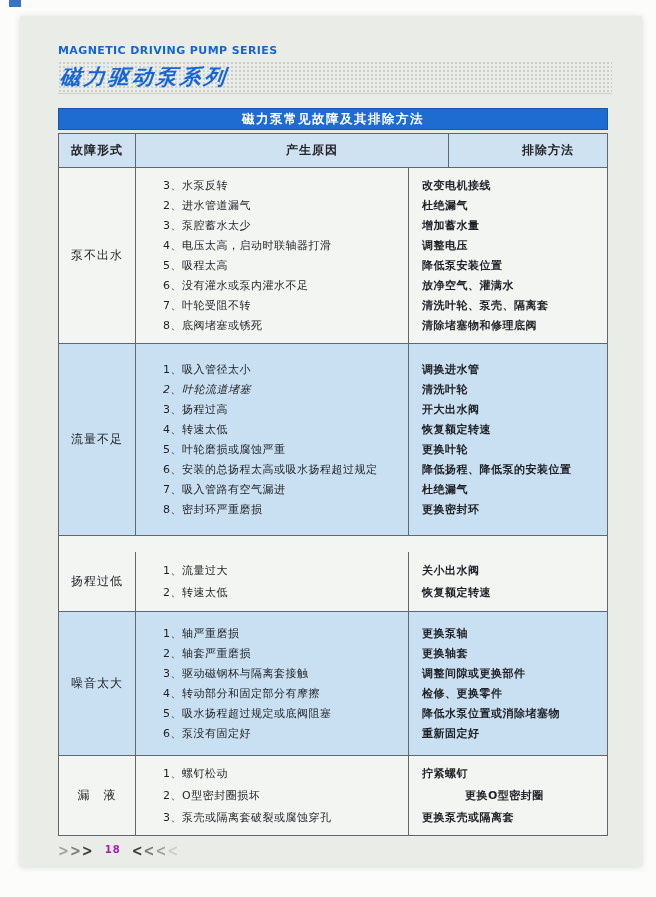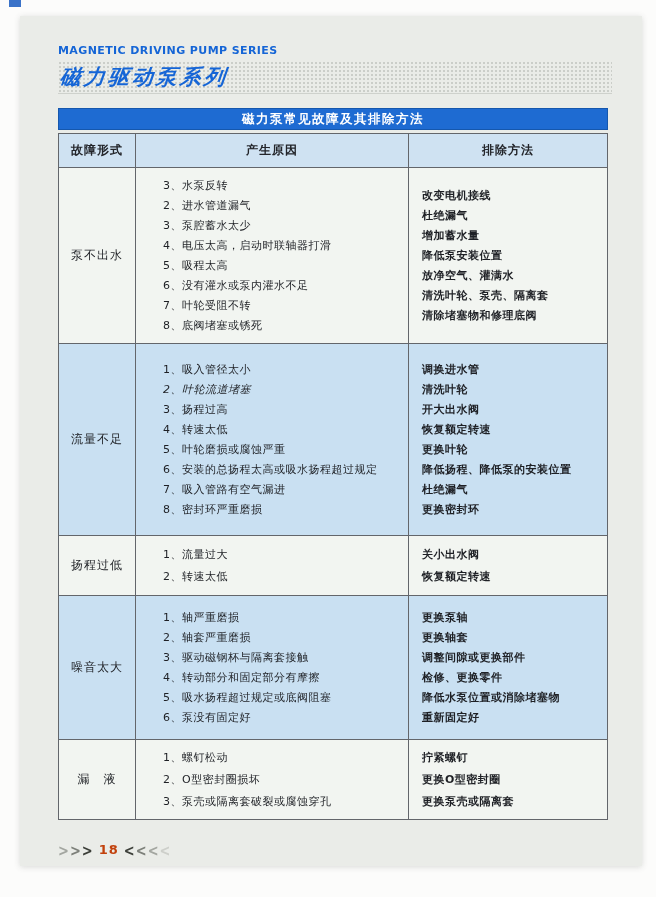--- a/index.html
+++ b/index.html
@@ -49,20 +49,21 @@
   .ftable {
     position: absolute; left: 38px; top: 117px;
     width: 550px;
     border: 1px solid #63666b;
     background: #f2f5f1;
   }
   .thead {
     display: flex; height: 34px;
     background: #cfe2f2;
     border-bottom: 1px solid #63666b;
+    gap: 40px;
   }
   .th {
     display: flex; align-items: center; justify-content: center;
     font-size: 12px; color: #23252a; font-weight: bold; letter-spacing: 1px;
   }
   .col1 { width: 77px;  border-right: 1px solid #63666b; }
   .col2 { width: 273px; border-right: 1px solid #63666b; }
   .col3 { flex: 1; }
   .trow {
     display: flex;
@@ -76,21 +77,21 @@
     align-items: center; font-size: 12px; color: #1d1f24; letter-spacing: 1px;
   }
   .causes-cell  { padding-left: 27px; }
   .remedies-cell{ padding-left: 13px; font-weight: bold; }
   .line { font-size: 11px; color: #1e2025; letter-spacing: 0.5px; white-space: nowrap; }
   .footer {
     position: absolute; left: 38px; top: 824px;
     display: flex; align-items: center; font-weight: bold;
   }
   .footer .ar { font-size: 13px; margin-right: 1px; transform: scaleY(1.15); display: inline-block; }
-  .footer .pagenum { font-size: 13px; color: #c2410c; margin: 0 5px; letter-spacing: 1px; }
+  .footer .pagenum { font-size: 10px; color: #a21caf; margin: 0 11px; letter-spacing: 1px; }
 </style>
 </head>
 <body>
 
 <div class="corner-mark"></div>
 
 <div class="paper">
 
   <div class="header-en">MAGNETIC DRIVING PUMP SERIES</div>
 
@@ -118,20 +119,21 @@
             <div class="line" style="line-height: 20px;">4、电压太高，启动时联轴器打滑</div>
             <div class="line" style="line-height: 20px;">5、吸程太高</div>
             <div class="line" style="line-height: 20px;">6、没有灌水或泵内灌水不足</div>
             <div class="line" style="line-height: 20px;">7、叶轮受阻不转</div>
             <div class="line" style="line-height: 20px;">8、底阀堵塞或锈死</div>
           </div>
           <div class="cell col3 remedies-cell">
             <div class="line" style="line-height: 20px;">改变电机接线</div>
             <div class="line" style="line-height: 20px;">杜绝漏气</div>
             <div class="line" style="line-height: 20px;">增加蓄水量</div>
+            <div class="line" style="line-height: 20px;">调整电压</div>
             <div class="line" style="line-height: 20px;">降低泵安装位置</div>
             <div class="line" style="line-height: 20px;">放净空气、灌满水</div>
             <div class="line" style="line-height: 20px;">清洗叶轮、泵壳、隔离套</div>
             <div class="line" style="line-height: 20px;">清除堵塞物和修理底阀</div>
           </div>
         </div>
         <div class="trow shaded" style="height: 192px;">
           <div class="cell col1 fault-cell">流量不足</div>
           <div class="cell col2 causes-cell">
             <div class="line" style="line-height: 20px;">1、吸入管径太小</div>
@@ -147,21 +149,21 @@
             <div class="line" style="line-height: 20px;">调换进水管</div>
             <div class="line" style="line-height: 20px;">清洗叶轮</div>
             <div class="line" style="line-height: 20px;">开大出水阀</div>
             <div class="line" style="line-height: 20px;">恢复额定转速</div>
             <div class="line" style="line-height: 20px;">更换叶轮</div>
             <div class="line" style="line-height: 20px;">降低扬程、降低泵的安装位置</div>
             <div class="line" style="line-height: 20px;">杜绝漏气</div>
             <div class="line" style="line-height: 20px;">更换密封环</div>
           </div>
         </div>
-        <div class="trow" style="height: 60px;">
+        <div class="trow" style="height: 60px; margin-top: 16px;">
           <div class="cell col1 fault-cell">扬程过低</div>
           <div class="cell col2 causes-cell">
             <div class="line" style="line-height: 22px;">1、流量过大</div>
             <div class="line" style="line-height: 22px;">2、转速太低</div>
           </div>
           <div class="cell col3 remedies-cell">
             <div class="line" style="line-height: 22px;">关小出水阀</div>
             <div class="line" style="line-height: 22px;">恢复额定转速</div>
           </div>
         </div>
@@ -186,21 +188,21 @@
         </div>
         <div class="trow" style="height: 79px;">
           <div class="cell col1 fault-cell">漏　液</div>
           <div class="cell col2 causes-cell">
             <div class="line" style="line-height: 22px;">1、螺钉松动</div>
             <div class="line" style="line-height: 22px;">2、O型密封圈损坏</div>
             <div class="line" style="line-height: 22px;">3、泵壳或隔离套破裂或腐蚀穿孔</div>
           </div>
           <div class="cell col3 remedies-cell">
             <div class="line" style="line-height: 22px;">拧紧螺钉</div>
-            <div class="line" style="line-height: 22px;">更换O型密封圈</div>
+            <div class="line" style="line-height: 22px; margin-left: 43px;">更换O型密封圈</div>
             <div class="line" style="line-height: 22px;">更换泵壳或隔离套</div>
           </div>
         </div>
       </div>
   </div>
 
   <div class="footer">
     <span><span class="ar" style="color: rgb(163, 166, 160);">&gt;</span><span class="ar" style="color: rgb(125, 128, 122);">&gt;</span><span class="ar" style="color: rgb(60, 63, 57);">&gt;</span></span>
     <span class="pagenum">18</span>
     <span><span class="ar" style="color: rgb(60, 63, 57);">&lt;</span><span class="ar" style="color: rgb(125, 128, 122);">&lt;</span><span class="ar" style="color: rgb(163, 166, 160);">&lt;</span><span class="ar" style="color: rgb(205, 207, 202);">&lt;</span></span>

